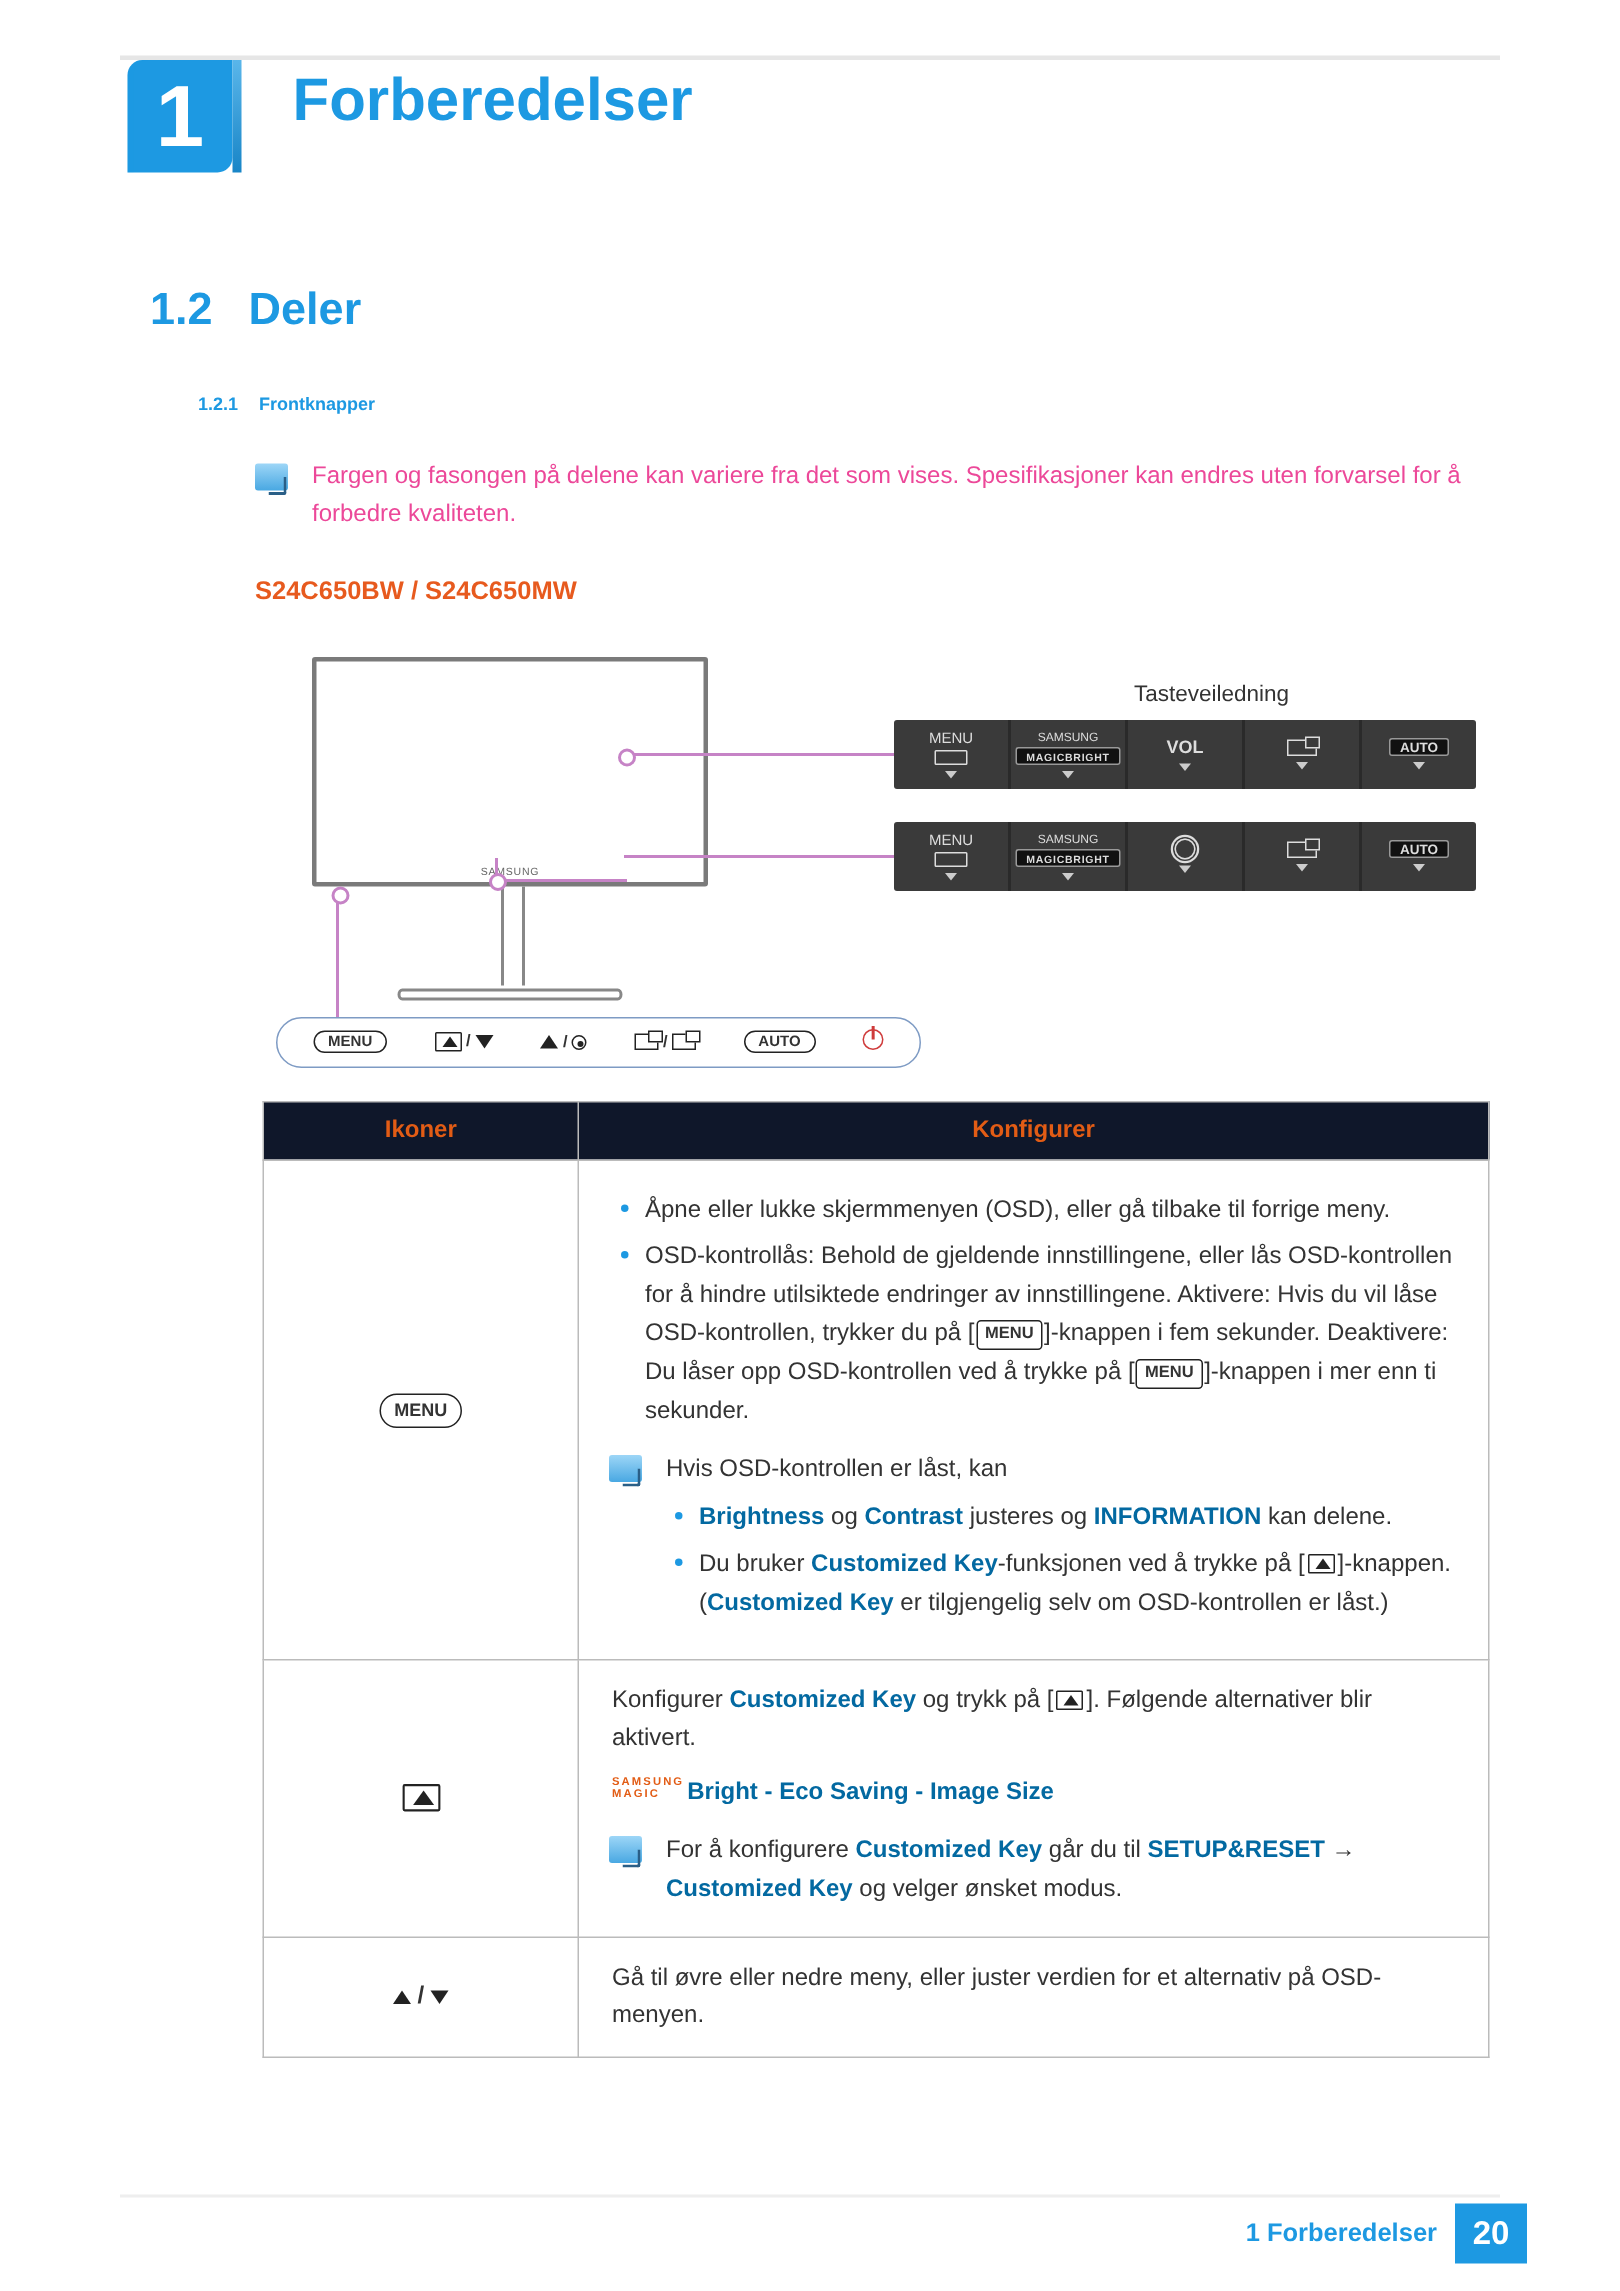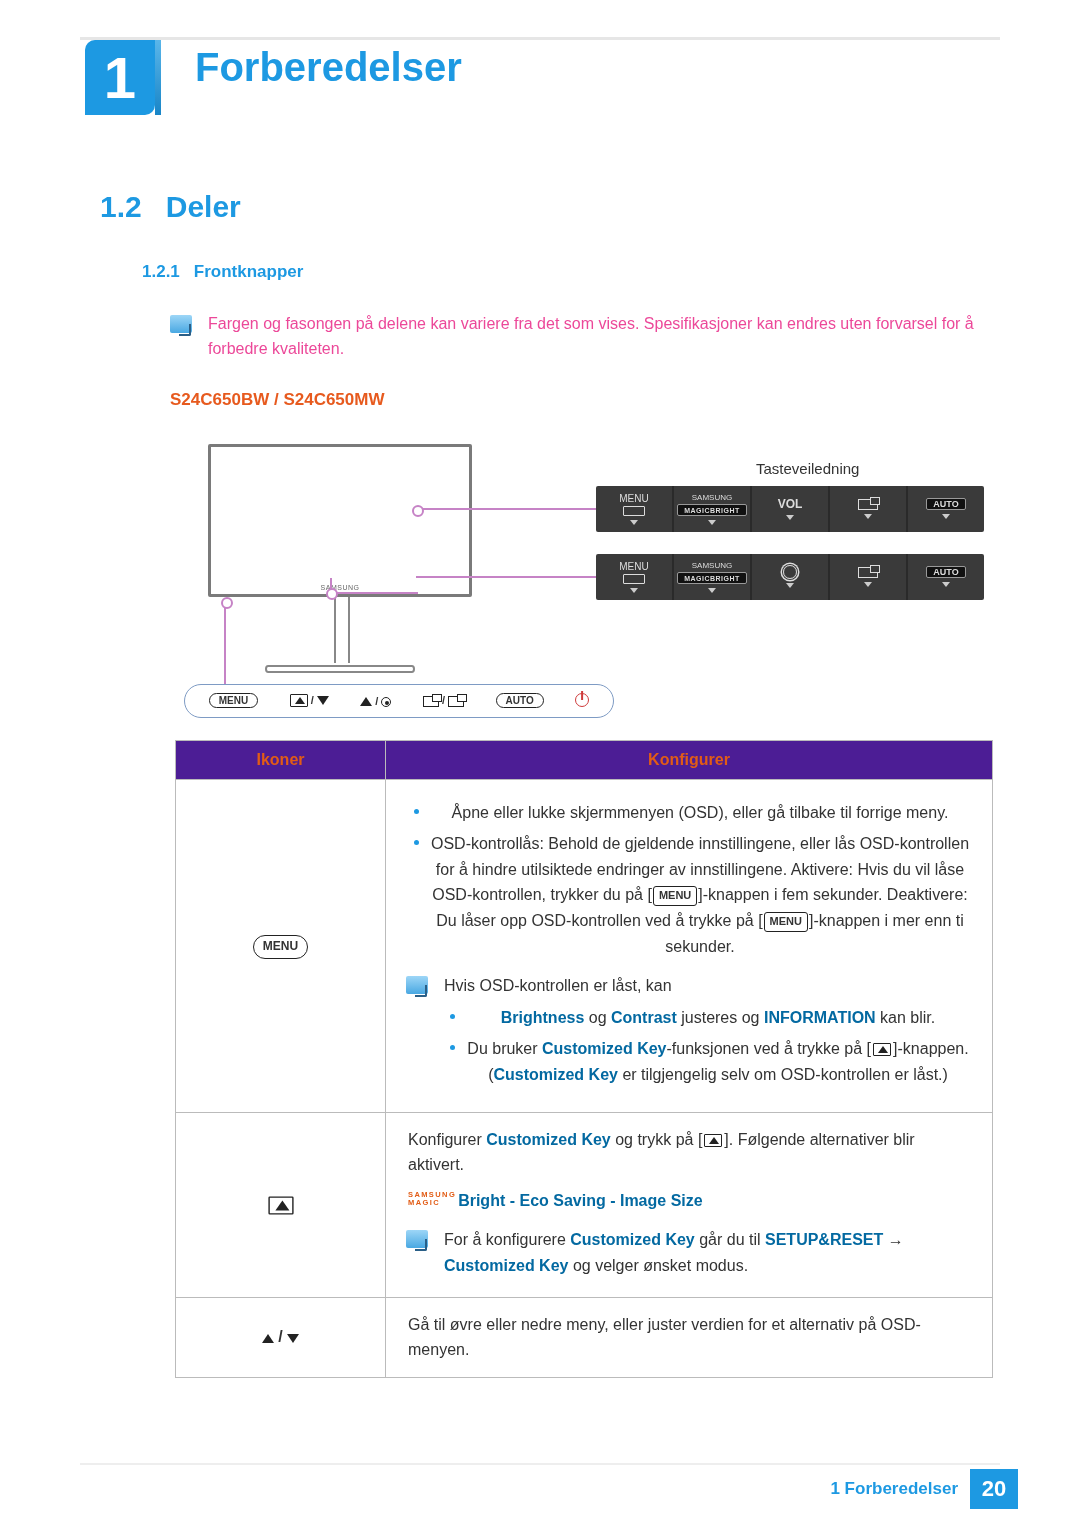--- a/index.html
+++ b/index.html
@@ -30,21 +30,21 @@
   }
   .chapter-title {
     position: absolute; top: 45px; left: 195px;
     font-size: 40px; font-weight: bold; color: #1d99e2;
   }
 
   
   .sec-1-2 { position: absolute; top: 190px; left: 100px; right: 80px; }
   .h1 { font-size: 30px; color: #1d99e2; font-weight: bold; }
   .h1 .num { margin-right: 24px; }
-  .h2 { font-size: 17px; color: #1d99e2; font-weight: bold; margin-top: 38px; margin-left: 42px;}
+  .h2 { font-size: 12px; color: #1d99e2; font-weight: bold; margin-top: 38px; margin-left: 32px;}
   .h2 .num { margin-right: 14px; }
 
   .note-row { display:flex; margin: 30px 0 0 70px; font-size:16px; line-height:1.55; color:#ec4899; }
   .note-icon, .info-icon { width:22px;height:18px; flex:0 0 22px; margin-right:16px; margin-top:3px;
     background:linear-gradient(180deg,#9dd6f7,#49a8e2); position:relative; border-radius:2px;}
   .note-icon::after,.info-icon::after{content:"";position:absolute;right:1px;bottom:-3px;width:10px;height:10px;border-right:2.5px solid #2a5f87;border-bottom:2.5px solid #2a5f87;border-bottom-right-radius:2px;}
 
   .model-hdr { color:#e75a1e; font-weight:bold; font-size:17px; margin:28px 0 0 70px;}
 
   
@@ -87,24 +87,24 @@
   .lead1{position:absolute;border-top:2px solid #c683c6;width:180px;left:232px;top:72px;}
   .lead1::after{content:"";position:absolute;left:-4px;top:-5px;width:8px;height:8px;border:2px solid #c683c6;border-radius:50%;background:#fff;}
   .lead2{position:absolute;border-top:2px solid #c683c6;width:180px;left:232px;top:140px;}
   .lead2::before{content:"";position:absolute;left:-86px;top:0;width:86px;height:14px;border-left:2px solid #c683c6;border-bottom:2px solid #c683c6;}
   .lead2::after{content:"";position:absolute;left:-90px;top:10px;width:8px;height:8px;border:2px solid #c683c6;border-radius:50%;background:#fff;}
   .lead3{position:absolute;left:40px;top:164px;width:2px;height:84px;background:#c683c6;}
   .lead3::before{content:"";position:absolute;left:-3px;top:-3px;width:8px;height:8px;border:2px solid #c683c6;border-radius:50%;background:#fff;}
 
   
   table.desc { border-collapse: collapse; width: 818px; margin: 24px 0 0 75px; font-size:16px; }
-  table.desc th { background:#4c1d95; color:#e25c15; font-weight:bold; padding:10px 8px; border:1px solid #bbb; text-align:center;}
+  table.desc th { background:#0f172a; color:#e25c15; font-weight:bold; padding:10px 8px; border:1px solid #bbb; text-align:center;}
   table.desc td { border:1px solid #bbb; padding:14px 22px; vertical-align:middle; line-height:1.6;}
   table.desc td.icon-col{ width:210px; text-align:center; font-weight:bold;}
-  ul.b{list-style:none;padding:0;margin:0;text-align:center;}
+  ul.b{list-style:none;padding:0;margin:0;}
   ul.b>li{position:relative;padding-left:22px;margin:6px 0;}
   ul.b>li::before{content:"";position:absolute;left:6px;top:9px;width:5px;height:5px;background:#1d99e2;border-radius:50%;}
   .hl{color:#0369a1;font-weight:bold;}
   .menu-chip{display:inline-block;border:1.4px solid #222;border-radius:3px;padding:0 5px;font-size:11px;font-weight:bold;font-family:Tahoma,Arial;vertical-align:1px;margin:0 1px;}
   .inline-uprect{vertical-align:-2px;margin:0 2px;}
 
   .info-inset{display:flex;margin:14px 0 4px 0;}
   .info-inset .info-icon{margin-left:-2px;}
   .samsung-magic{display:inline-block;line-height:1;margin-right:2px;vertical-align:1px;}
   .samsung-magic .sm{display:block;font-size:7.5px;letter-spacing:1.4px;color:#e25c15;font-weight:bold;}
@@ -225,21 +225,21 @@
             <li>
               <span>OSD-kontrollås: Behold de gjeldende innstillingene, eller lås OSD-kontrollen for å hindre utilsiktede endringer av innstillingene. Aktivere: Hvis du vil låse OSD-kontrollen, trykker du på [</span><span class="menu-chip">MENU</span><span>]-knappen i fem sekunder. Deaktivere: Du låser opp OSD-kontrollen ved å trykke på [</span><span class="menu-chip">MENU</span><span>]-knappen i mer enn ti sekunder.</span>
             </li>
           </ul>
           <div class="info-inset">
             <span class="info-icon"></span>
             <div style="flex:1;">
               <div>Hvis OSD-kontrollen er låst, kan</div>
               <ul class="b">
                 <li>
-                  <span class="hl">Brightness</span><span> og </span><span class="hl">Contrast</span><span> justeres og </span><span class="hl">INFORMATION</span><span> kan blir.</span>
+                  <span class="hl">Brightness</span><span> og </span><span class="hl">Contrast</span><span> justeres og </span><span class="hl">INFORMATION</span><span> kan delene.</span>
                 </li>
                 <li>
                   <span>Du bruker </span><span class="hl">Customized Key</span><span>-funksjonen ved å trykke på [</span><span class="up-rect inline-uprect"></span><span>]-knappen. (</span><span class="hl">Customized Key</span><span> er tilgjengelig selv om OSD-kontrollen er låst.)</span>
                 </li>
               </ul>
             </div>
           </div>
         </td>
       </tr>
       <tr>

